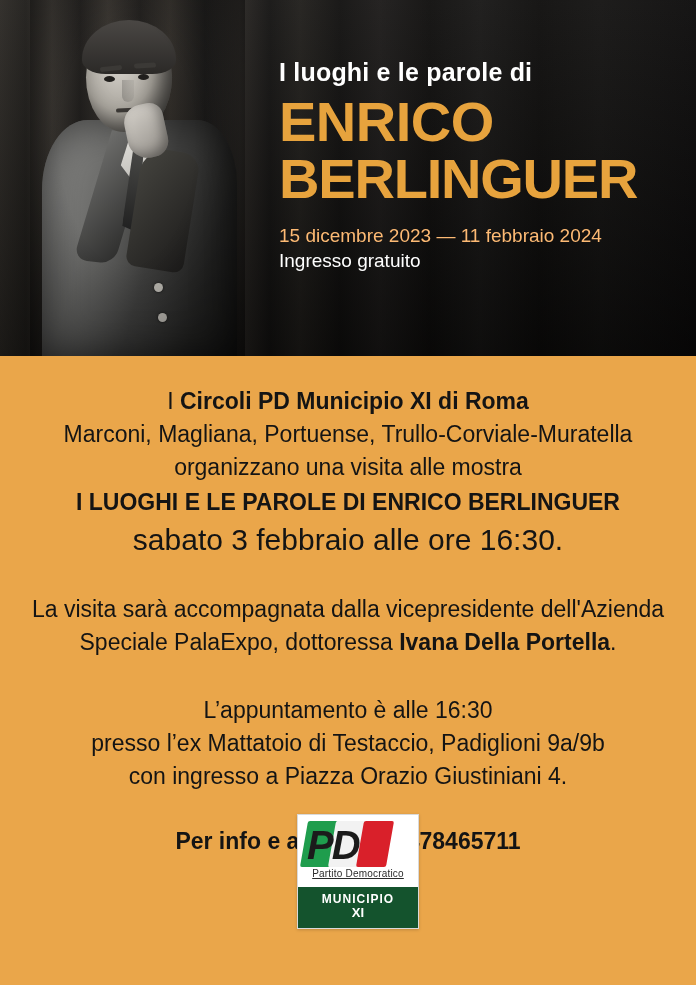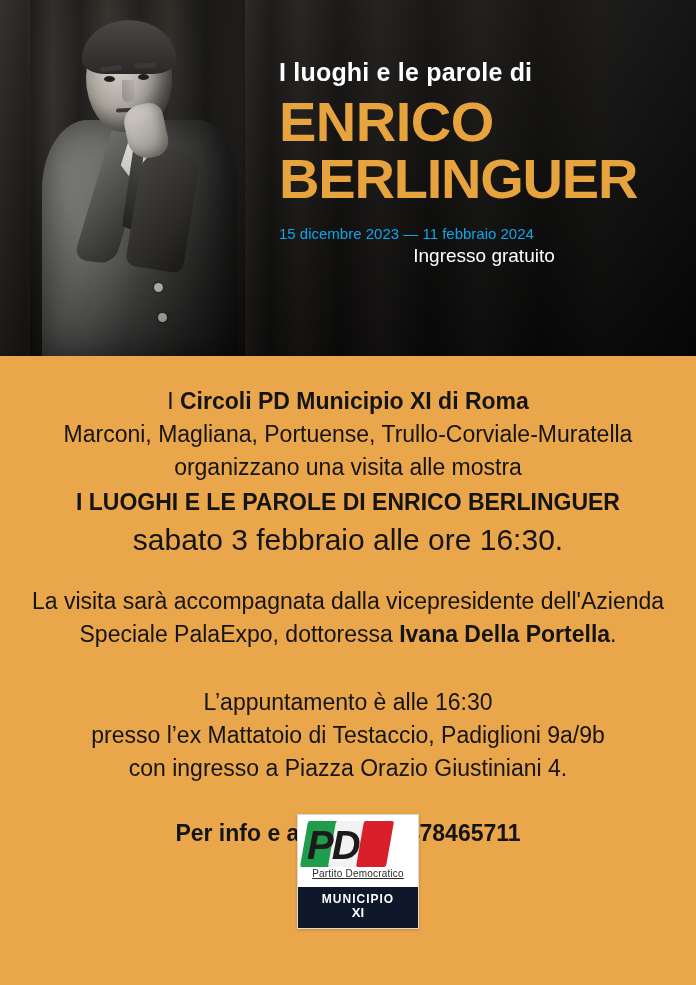--- a/index.html
+++ b/index.html
@@ -200,31 +200,30 @@
     color: #e7a33d;
     font-size: 56px;
     line-height: 1.02;
     font-weight: 700;
     letter-spacing: -0.5px;
     margin: 0;
     white-space: nowrap;
   }
   .name-line.second { letter-spacing: -1.2px; }
   .dates {
-    color: #0ea5e9;
-    font-size: 15px;
+    color: #fdba74;
+    font-size: 19px;
     margin: 18px 0 0 0;
     font-weight: 400;
   }
   .free {
     color: #ffffff;
     font-size: 19px;
     margin: 3px 0 0 0;
     font-weight: 400;
-    text-align: center;
   }
 
   
   .content {
     position: relative;
     width: 696px;
     height: 793px;
     background: #eaa64a;
     text-align: center;
     color: #141414;
@@ -234,21 +233,21 @@
     padding-top: 32px;
     font-size: 23px;
     font-weight: 400;
   }
   .l1 b { font-weight: 700; }
   .l2 { font-size: 23px; margin-top: 6px; }
   .l3 { font-size: 23px; margin-top: 6px; }
   .l4 { font-size: 23px; font-weight: 700; margin-top: 8px; }
   .l5 { font-size: 30px; margin-top: 7px; }
 
-  .para2 { margin-top: 28px; font-size: 23px; line-height: 1.45; }
+  .para2 { margin-top: 36px; font-size: 23px; line-height: 1.45; }
   .para2 b { font-weight: 700; }
   .para3 { margin-top: 34px; font-size: 23px; line-height: 1.45; }
   .info { margin-top: 34px; font-size: 23px; font-weight: 700; }
 
   
   .logo-wrap {
     position: absolute;
     left: 0; right: 0;
     top: 458px;
     display: flex;
@@ -293,21 +292,21 @@
     left: 0; right: 0;
     bottom: 8px;
     text-align: center;
     font-size: 10px;
     color: #2b2b2b;
     letter-spacing: 0.2px;
     z-index: 4;
     text-decoration: underline;
   }
   .logo-bottom {
-    background: #0f172a;
+    background: #14532d;
     color: #ffffff;
     text-align: center;
     padding: 5px 0 7px 0;
   }
   .muni {
     font-size: 12px;
     font-weight: 700;
     letter-spacing: 1px;
     line-height: 1.2;
   }

